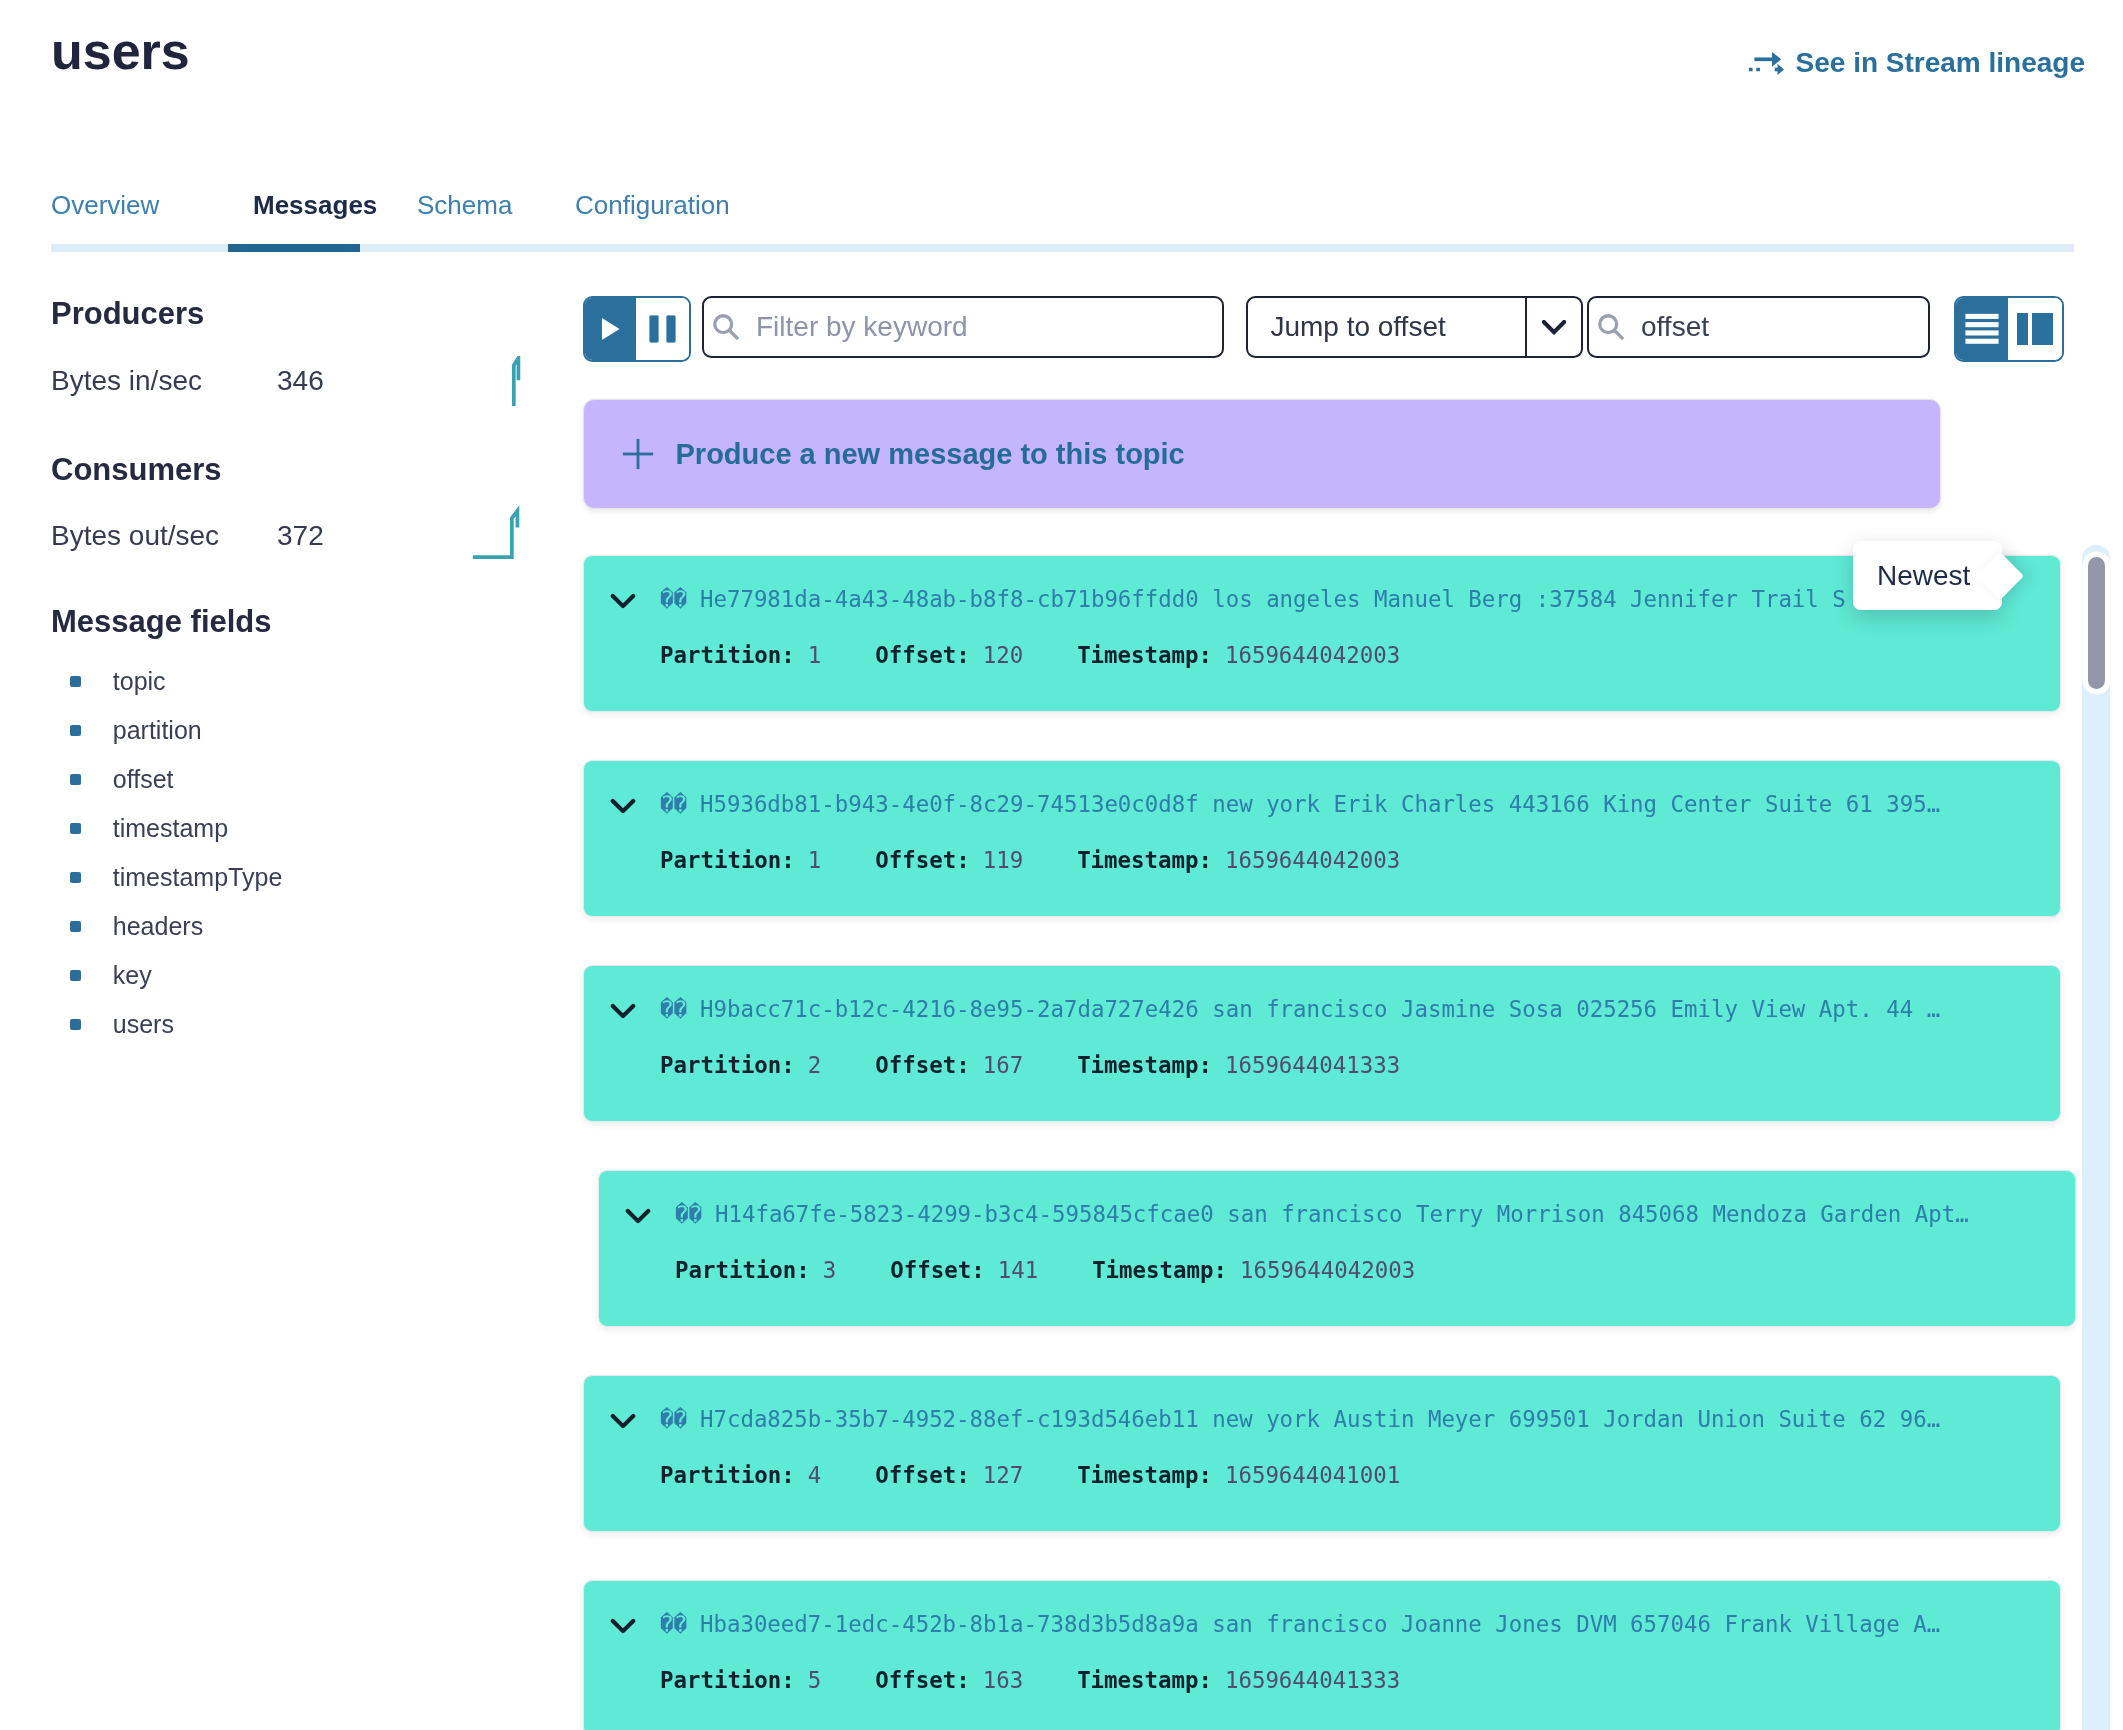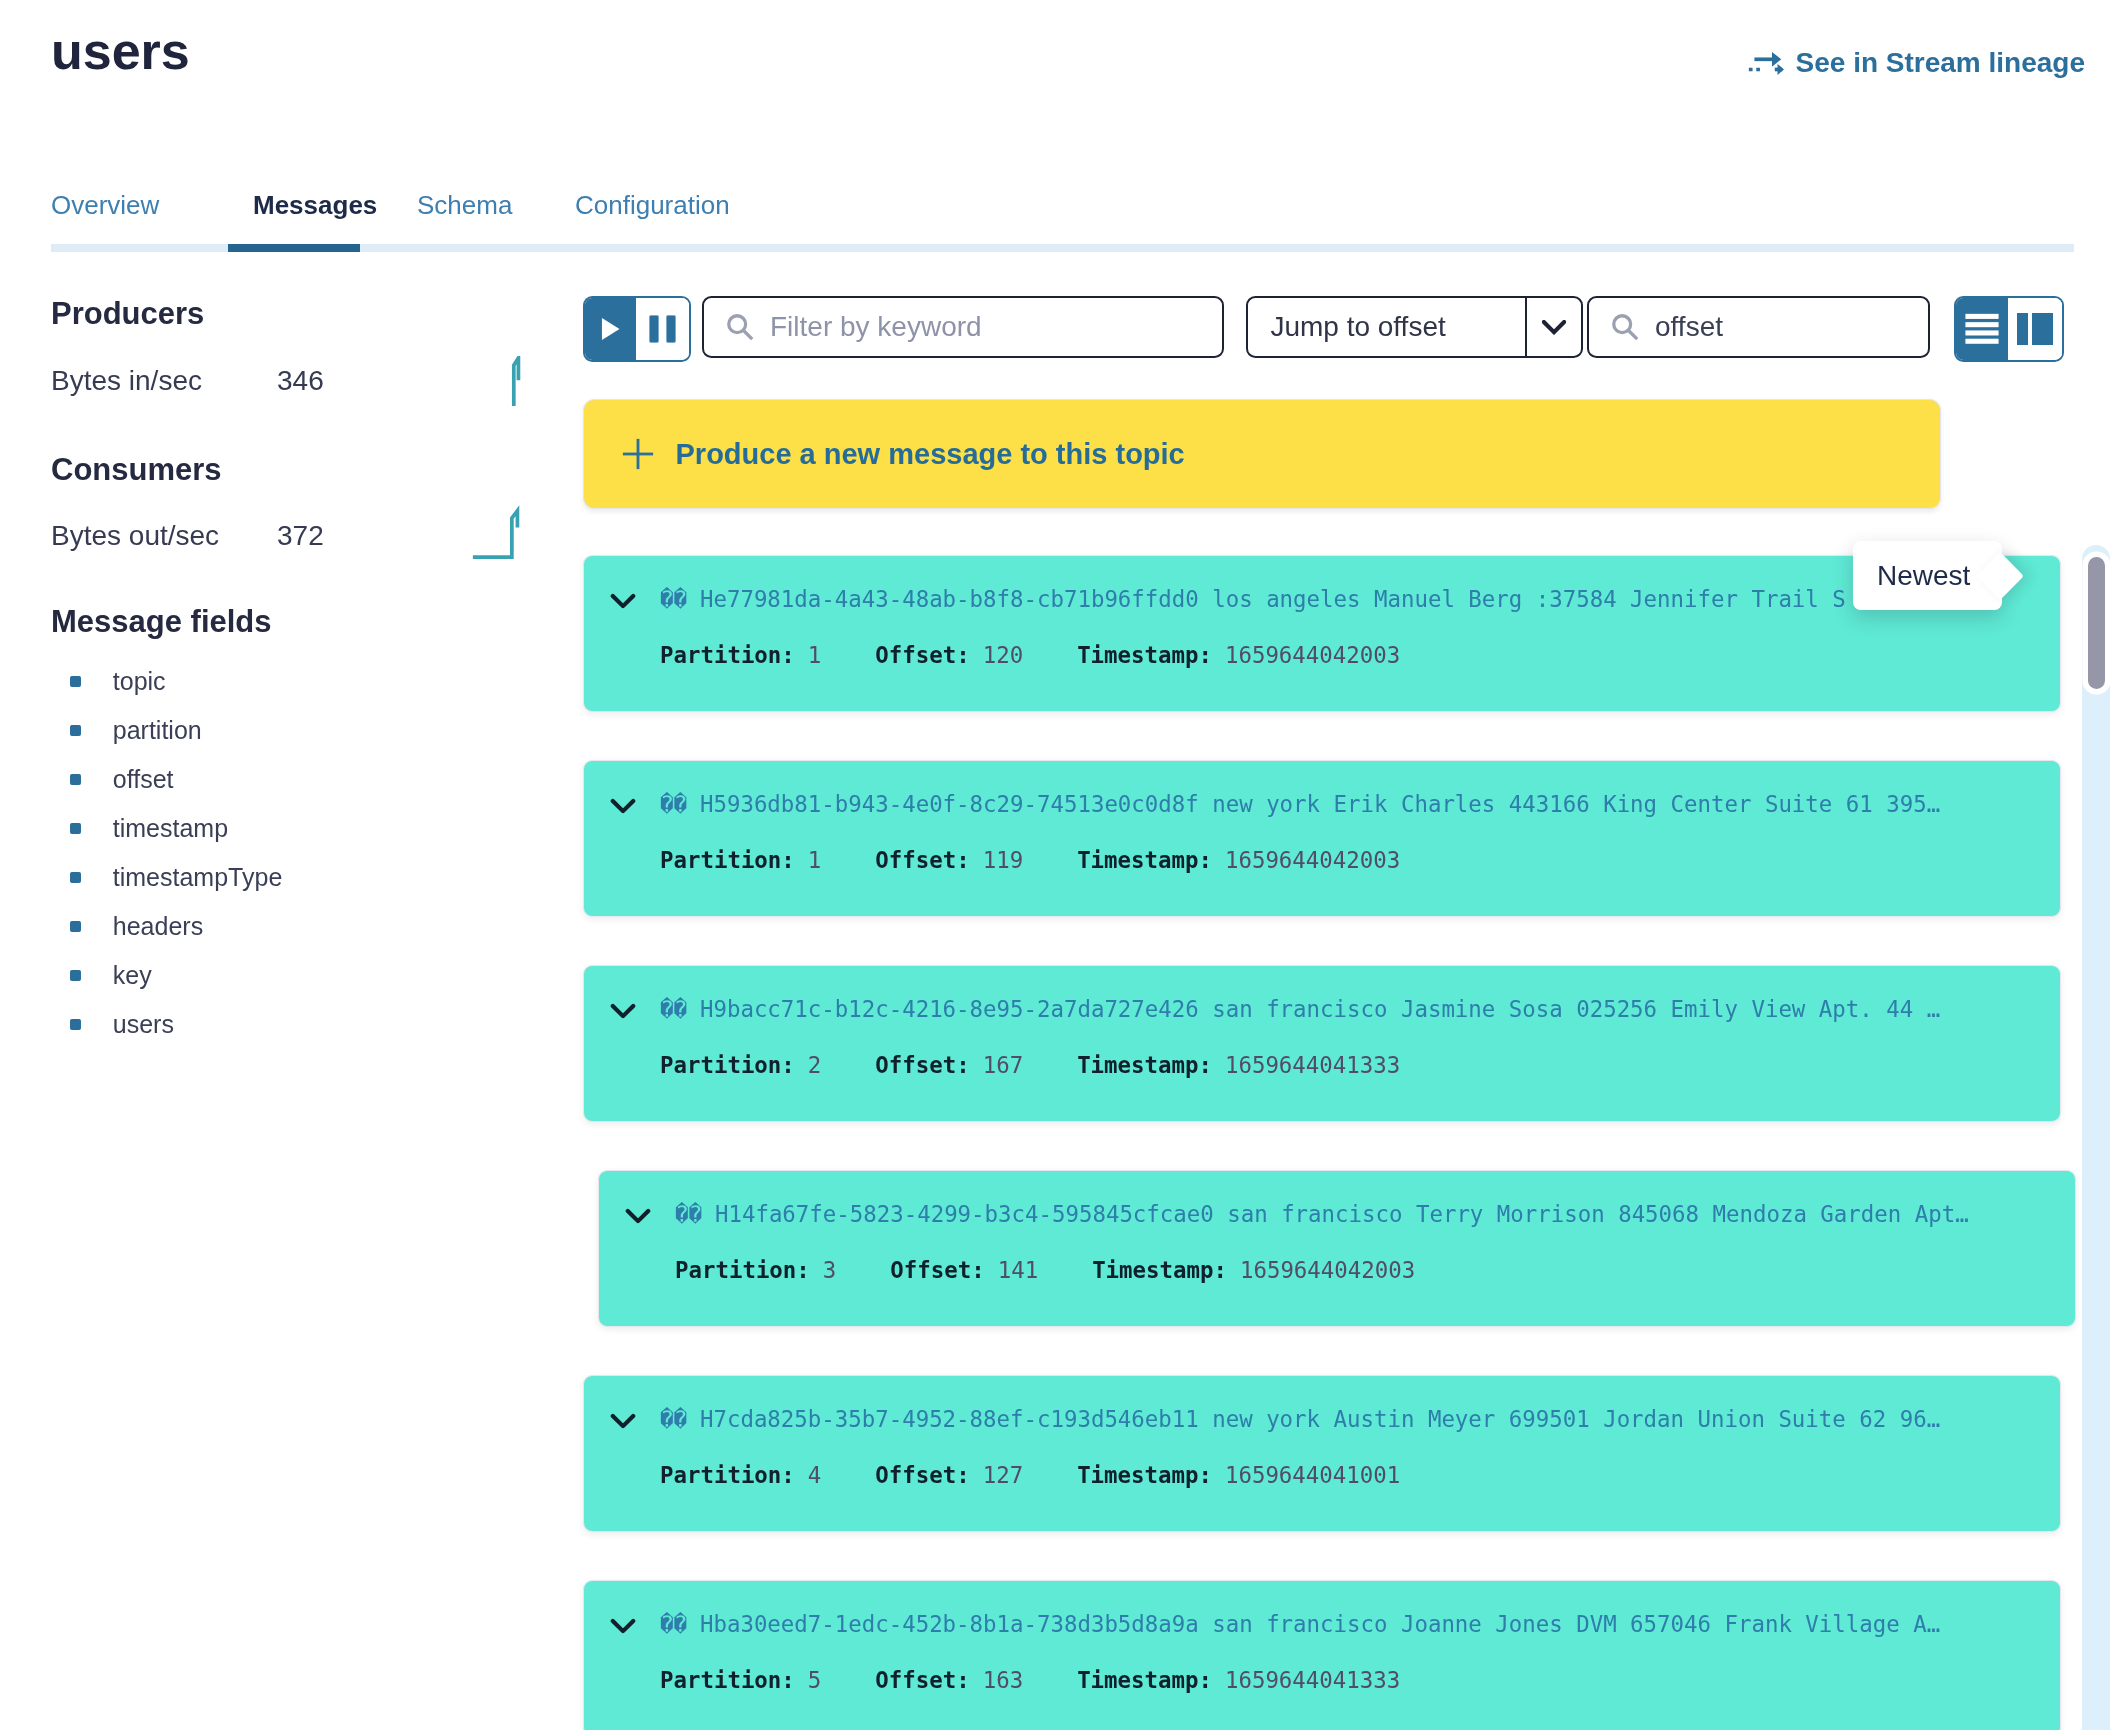--- a/index.html
+++ b/index.html
@@ -32,41 +32,41 @@
   
   .playpause{
     position:absolute;left:583px;top:296px;width:104px;height:62px;display:flex;
     border:2.8px solid #2b6f9c;border-radius:9.3px;overflow:hidden;background:#ffffff;cursor:pointer;
   }
   .pp-play{width:51px;height:100%;background:#2b6f9c;display:flex;align-items:center;justify-content:center;}
   .pp-pause{width:53px;height:100%;background:#ffffff;display:flex;align-items:center;justify-content:center;gap:6.5px;}
   .pause-bar{width:8.4px;height:26px;background:#2b6f9c;border:1.9px solid #7fa9c8;border-radius:1.9px;}
   .tb-input{
     position:absolute;top:296px;height:62px;box-sizing:border-box;border:2.8px solid #1d2335;border-radius:9.3px;
-    background:#ffffff;display:flex;align-items:center;gap:15px;padding:0 21px;
+    background:#ffffff;display:flex;align-items:center;gap:15px;padding:0 7px;
   }
   .filter-box{left:702px;width:522px;}
   .placeholder-text{font-size:28px;color:#8d93a8;}
   .jump-box{left:1246px;width:337px;padding:0;}
   .jump-label{font-size:28px;color:#2f3447;padding:0 22.4px;flex:1;}
   .jump-chev{width:54px;height:100%;border-left:2.8px solid #1d2335;display:flex;align-items:center;justify-content:center;}
   .offset-box{left:1587px;width:343px;}
   .input-value{font-size:28px;color:#3a4054;}
   .view-toggle{
     position:absolute;left:1954px;top:296px;width:106px;height:62px;display:flex;
     border:2.8px solid #2b6f9c;border-radius:9.3px;overflow:hidden;background:#ffffff;cursor:pointer;
   }
   .vt-list{width:52px;height:100%;background:#2b6f9c;display:flex;align-items:center;justify-content:center;}
   .vt-cols{width:54px;height:100%;background:#ffffff;display:flex;align-items:center;justify-content:center;gap:4.7px;}
   .vt-cols .c1{width:10.3px;height:32px;background:#2b6f9c;}
   .vt-cols .c2{width:20.5px;height:32px;background:#2b6f9c;}
   
   .produce-card{
     position:absolute;left:583px;top:399px;width:1358px;height:110px;box-sizing:border-box;
-    background:#fde047;border:1.9px solid #e4e6ea;border-radius:11.2px;box-shadow:0 2.8px 5.6px rgba(0,0,0,0.08);
+    background:#c4b5fd;border:1.9px solid #e4e6ea;border-radius:11.2px;box-shadow:0 2.8px 5.6px rgba(0,0,0,0.08);
     display:flex;align-items:center;gap:20.5px;padding:0 37px;cursor:pointer;
   }
   .produce-label{font-size:29px;font-weight:700;color:#266c99;}
   
   .msg-card{
     position:absolute;left:583px;width:1478px;height:157px;box-sizing:border-box;
     background:#5eead4;border:1.9px solid #e6e8ee;border-radius:9.3px;box-shadow:0 2.8px 7.5px rgba(0,0,0,0.07);
     overflow:hidden;
   }
   .msg-chev{position:absolute;left:26px;top:37px;cursor:pointer;}

